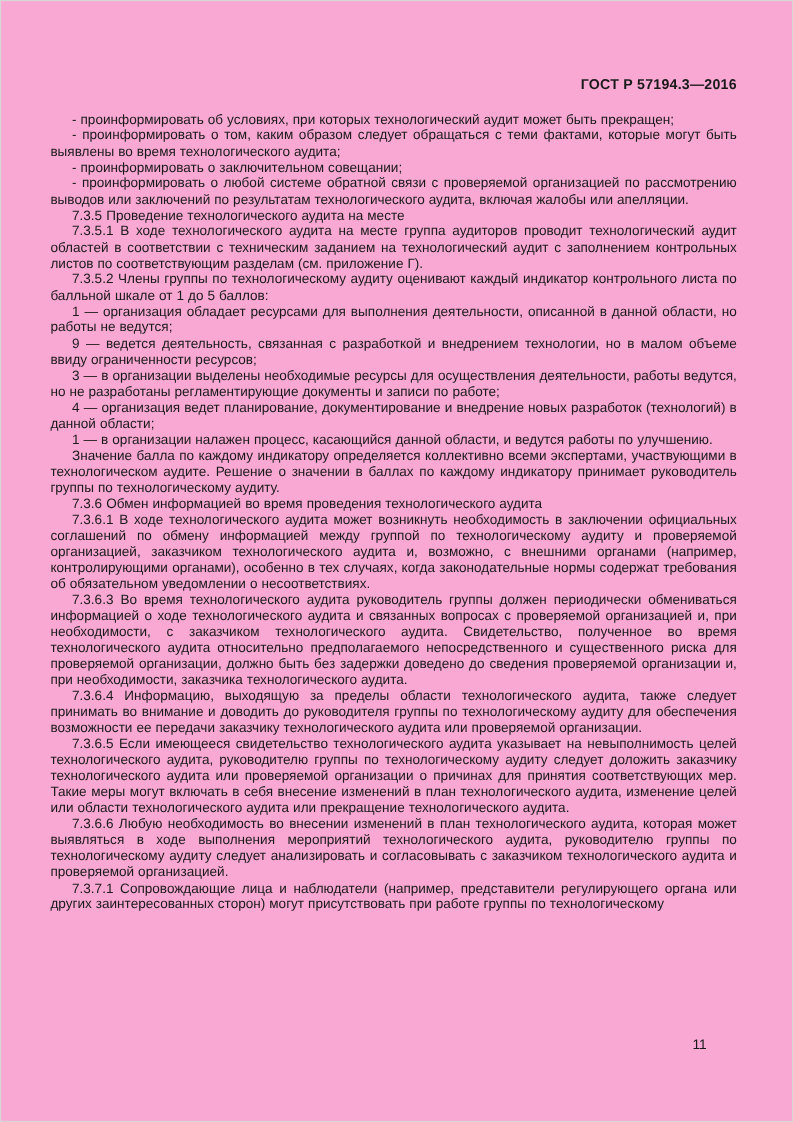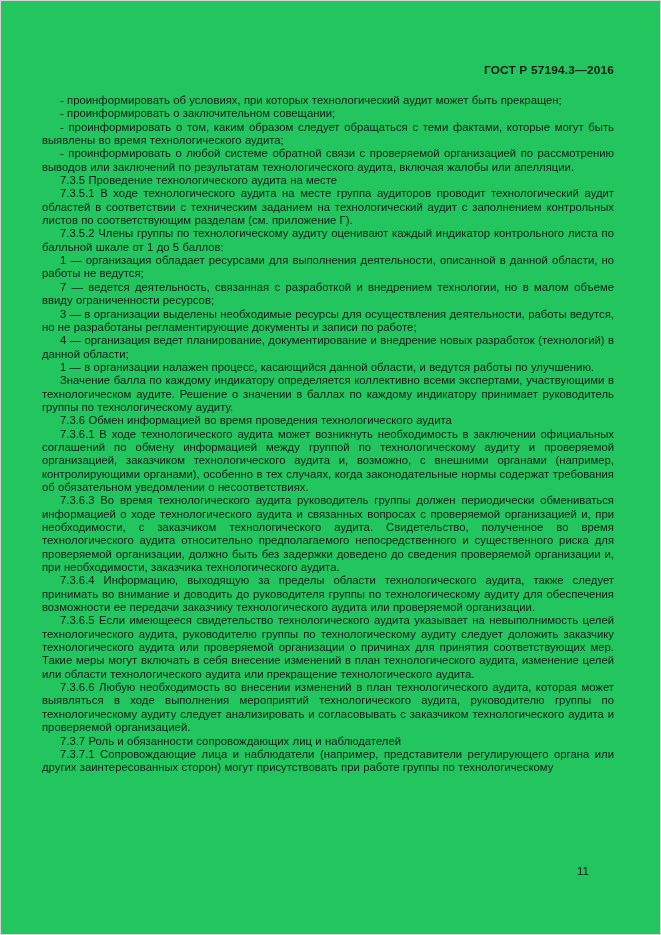--- a/index.html
+++ b/index.html
@@ -4,21 +4,21 @@
 <style>
   html, body {
     margin: 0;
     padding: 0;
     background: #ffffff;
   }
   .page {
     position: relative;
     width: 661px;
     height: 935px;
-    background: #22c55e;
+    background: #f9a8d4;
     box-sizing: border-box;
     border: 1px solid #d6d6d6;
     font-family: "Liberation Sans", sans-serif;
     color: #1a1a1a;
     overflow: hidden;
   }
   .running-header {
     position: absolute;
     top: 62px;
     left: 41px;
@@ -63,38 +63,37 @@
 <body>
 
 <div class="page">
   <div class="running-header">
     <span>ГОСТ Р 57194.3—2016</span>
   </div>
 
   <div class="doc-body">
 
   <p class="indent">- проинформировать об условиях, при которых технологический аудит может быть прекращен;</p>
+      <p class="indent">- проинформировать о том, каким образом следует обращаться с теми фактами, которые могут быть выявлены во время технологического аудита;</p>
       <p class="indent">- проинформировать о заключительном совещании;</p>
-      <p class="indent">- проинформировать о том, каким образом следует обращаться с теми фактами, которые могут быть выявлены во время технологического аудита;</p>
       <p class="indent">- проинформировать о любой системе обратной связи с проверяемой организацией по рассмотрению выводов или заключений по результатам технологического аудита, включая жалобы или апелляции.</p>
       <p class="heading">7.3.5 Проведение технологического аудита на месте</p>
       <p class="indent">7.3.5.1 В ходе технологического аудита на месте группа аудиторов проводит технологический аудит областей в соответствии с техническим заданием на технологический аудит с заполнением контрольных листов по соответствующим разделам (см. приложение Г).</p>
       <p class="indent">7.3.5.2 Члены группы по технологическому аудиту оценивают каждый индикатор контрольного листа по балльной шкале от 1 до 5 баллов:</p>
       <p class="indent">1 — организация обладает ресурсами для выполнения деятельности, описанной в данной области, но работы не ведутся;</p>
-      <p class="indent">7 — ведется деятельность, связанная с разработкой и внедрением технологии, но в малом объеме ввиду ограниченности ресурсов;</p>
+      <p class="indent">9 — ведется деятельность, связанная с разработкой и внедрением технологии, но в малом объеме ввиду ограниченности ресурсов;</p>
       <p class="indent">3 — в организации выделены необходимые ресурсы для осуществления деятельности, работы ведутся, но не разработаны регламентирующие документы и записи по работе;</p>
       <p class="indent">4 — организация ведет планирование, документирование и внедрение новых разработок (технологий) в данной области;</p>
       <p class="indent">1 — в организации налажен процесс, касающийся данной области, и ведутся работы по улучшению.</p>
       <p class="indent">Значение балла по каждому индикатору определяется коллективно всеми экспертами, участвующими в технологическом аудите. Решение о значении в баллах по каждому индикатору принимает руководитель группы по технологическому аудиту.</p>
       <p class="heading">7.3.6 Обмен информацией во время проведения технологического аудита</p>
       <p class="indent">7.3.6.1 В ходе технологического аудита может возникнуть необходимость в заключении официальных соглашений по обмену информацией между группой по технологическому аудиту и проверяемой организацией, заказчиком технологического аудита и, возможно, с внешними органами (например, контролирующими органами), особенно в тех случаях, когда законодательные нормы содержат требования об обязательном уведомлении о несоответствиях.</p>
       <p class="indent">7.3.6.3 Во время технологического аудита руководитель группы должен периодически обмениваться информацией о ходе технологического аудита и связанных вопросах с проверяемой организацией и, при необходимости, с заказчиком технологического аудита. Свидетельство, полученное во время технологического аудита относительно предполагаемого непосредственного и существенного риска для проверяемой организации, должно быть без задержки доведено до сведения проверяемой организации и, при необходимости, заказчика технологического аудита.</p>
       <p class="indent">7.3.6.4 Информацию, выходящую за пределы области технологического аудита, также следует принимать во внимание и доводить до руководителя группы по технологическому аудиту для обеспечения возможности ее передачи заказчику технологического аудита или проверяемой организации.</p>
       <p class="indent">7.3.6.5 Если имеющееся свидетельство технологического аудита указывает на невыполнимость целей технологического аудита, руководителю группы по технологическому аудиту следует доложить заказчику технологического аудита или проверяемой организации о причинах для принятия соответствующих мер. Такие меры могут включать в себя внесение изменений в план технологического аудита, изменение целей или области технологического аудита или прекращение технологического аудита.</p>
       <p class="indent">7.3.6.6 Любую необходимость во внесении изменений в план технологического аудита, которая может выявляться в ходе выполнения мероприятий технологического аудита, руководителю группы по технологическому аудиту следует анализировать и согласовывать с заказчиком технологического аудита и проверяемой организацией.</p>
-      <p class="heading">7.3.7 Роль и обязанности сопровождающих лиц и наблюдателей</p>
       <p class="indent">7.3.7.1 Сопровождающие лица и наблюдатели (например, представители регулирующего органа или других заинтересованных сторон) могут присутствовать при работе группы по технологическому</p>
     </div>
 
   <div class="page-footer">
     <span>11</span>
   </div>
 </div>
 
 </body></html>

